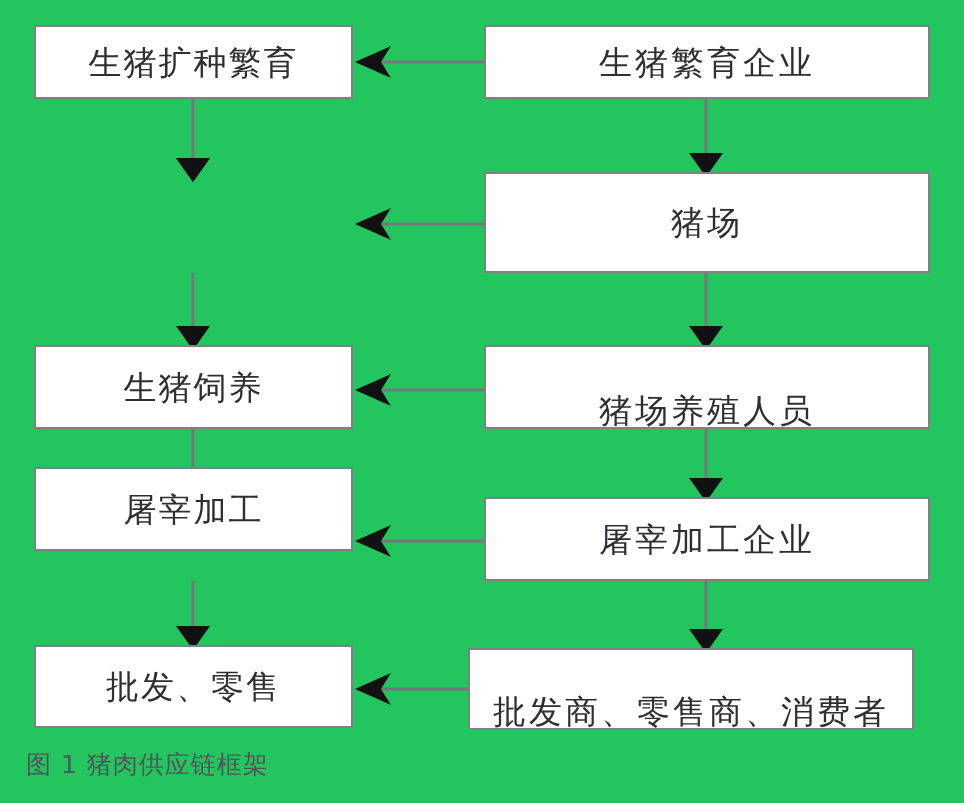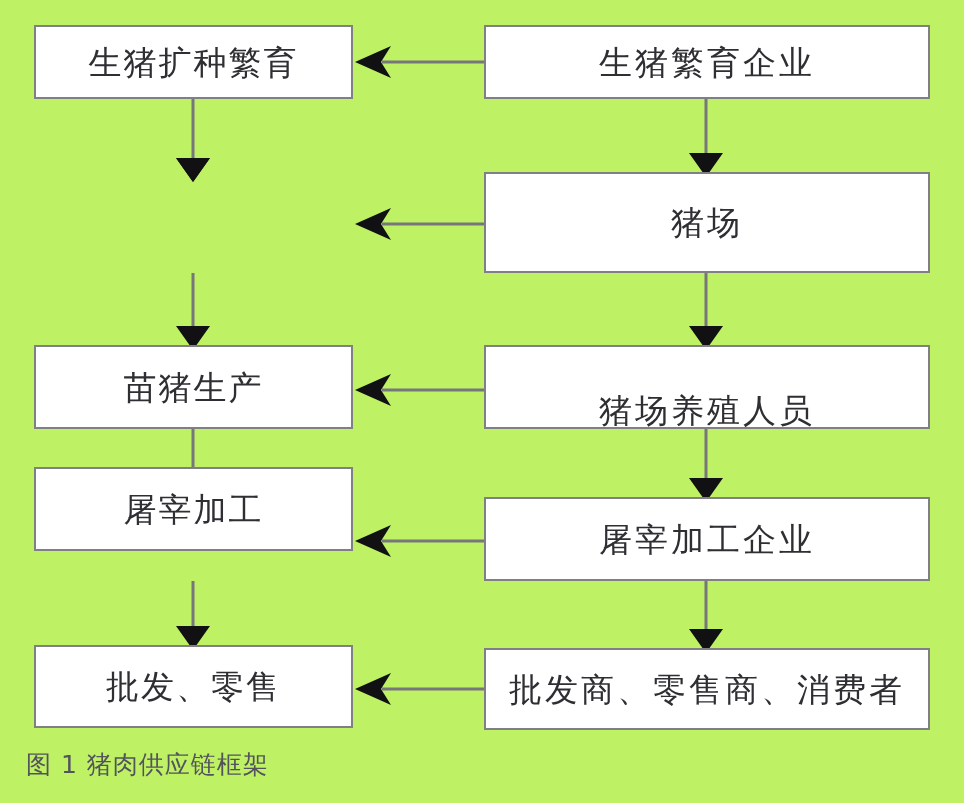--- a/index.html
+++ b/index.html
@@ -8,21 +8,21 @@
     padding: 0;
     background: #ffffff;
   }
   body {
     font-family: "DejaVu Sans", "Liberation Sans", sans-serif;
   }
   #figure-root {
     position: relative;
     width: 964px;
     height: 803px;
-    background: #bef264;
+    background: #22c55e;
     overflow: hidden;
   }
   #flow-svg {
     position: absolute;
     left: 0;
     top: 0;
     width: 964px;
     height: 803px;
   }
   .node-box {
@@ -112,21 +112,21 @@
       <path d="M355,689 L391,673 L381,689 L391,705 Z" fill="#111114"></path>
     </g>
   </svg>
 
   <div class="node-box left" style="left:34px; top:25px; width:319px; height:74px;">
     <span class="node-label">生猪扩种繁育</span>
   </div>
 
 
   <div class="node-box left" style="left:34px; top:345px; width:319px; height:84px;">
-    <span class="node-label">苗猪生产</span>
+    <span class="node-label">生猪饲养</span>
   </div>
 
   <div class="node-box left" style="left:34px; top:467px; width:319px; height:84px;">
     <span class="node-label">屠宰加工</span>
   </div>
 
   <div class="node-box left" style="left:34px; top:645px; width:319px; height:83px;">
     <span class="node-label">批发、零售</span>
   </div>
 
@@ -139,19 +139,19 @@
   </div>
 
   <div class="node-box right" style="left:484px; top:345px; width:446px; height:84px;align-items:flex-end;">
     <span class="node-label">猪场养殖人员</span>
   </div>
 
   <div class="node-box right" style="left:484px; top:497px; width:446px; height:84px;">
     <span class="node-label">屠宰加工企业</span>
   </div>
 
-  <div class="node-box right" style="left:484px; top:648px; width:446px; height:82px;">
+  <div class="node-box right" style="left:468px; top:648px; width:446px; height:82px;align-items:flex-end;">
     <span class="node-label">批发商、零售商、消费者</span>
   </div>
 
   <div class="figure-caption">图 1 猪肉供应链框架</div>
 
 </div>
 
 </body></html>

